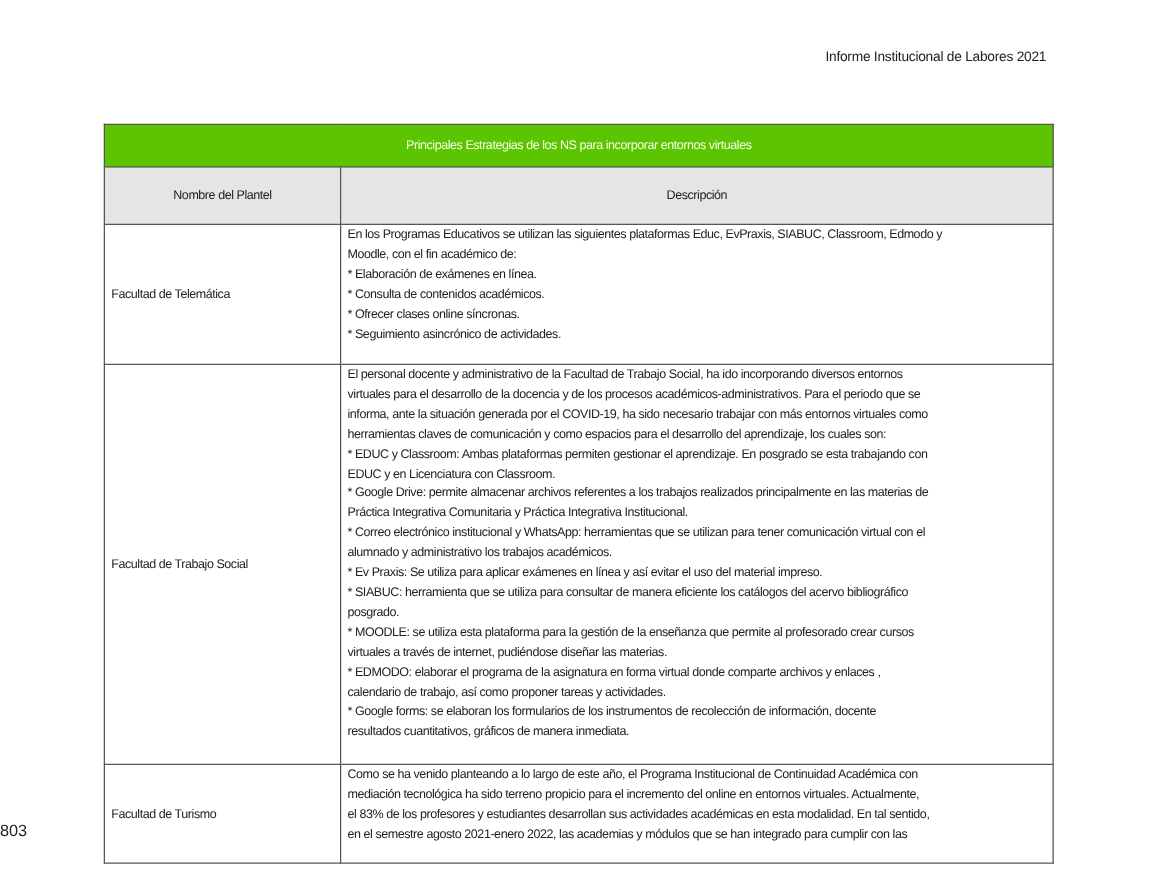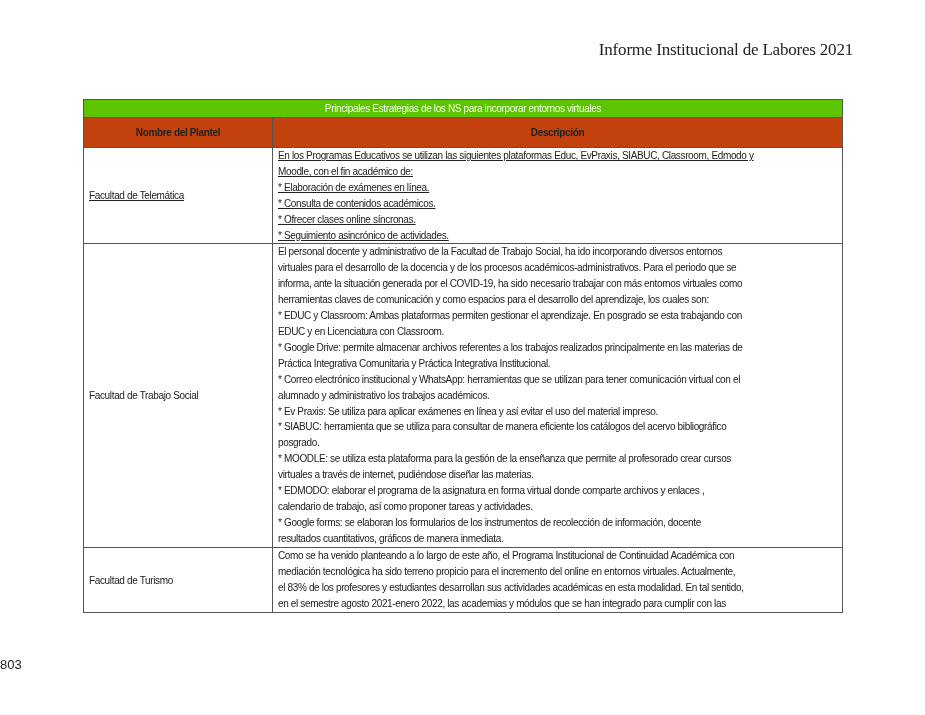--- a/index.html
+++ b/index.html
@@ -11,53 +11,52 @@
       width: 925px;
       height: 715px;
       position: relative;
       overflow: hidden;
       font-family: "Liberation Sans", sans-serif;
       color: #222222;
     }
     .running-header {
       position: absolute;
       top: 40px;
-      right: 72px;
-      font-size: 17px;
+      right: 88px;
+      font-size: 11px;
       letter-spacing: -0.2px;
       color: #222;
-      font-family: Liberation Serif, serif;
     }
     .doc-table {
       position: absolute;
       left: 83px;
       top: 99px;
       width: 759px;
       border-collapse: collapse;
       table-layout: fixed;
       font-size: 10px;
       letter-spacing: -0.35px;
     }
     .doc-table td, .doc-table th {
       border: 1.3px solid #555555;
-      padding: 0;
+      padding: 8px;
       vertical-align: middle;
     }
     .title-row th {
       background: #5cc400;
       color: #f2ffe6;
       font-weight: normal;
       height: 17px;
       font-size: 10px;
       text-align: center;
       line-height: 17px;
     }
     .col-head-row th {
-      background: #c2410c;
-      font-weight: bold;
+      background: #e5e5e5;
+      font-weight: normal;
       height: 29px;
       text-align: center;
       color: #222;
     }
     .col-name { width: 189px; }
     .col-desc { width: 570px; }
     .name-cell {
       padding-left: 5px !important;
       color: #222;
     }
@@ -66,21 +65,21 @@
       line-height: 15.9px;
       color: #222;
       vertical-align: top !important;
     }
     .desc-cell .line {
       display: block;
       white-space: nowrap;
       overflow: hidden;
       text-align: justify;
     }
-    .row-telematica td { height: 95px; text-decoration: underline; }
+    .row-telematica td { height: 95px; }
     .row-trabajo td { height: 303px; margin-left: 44px; }
     .row-turismo td { height: 62px; }
     .page-number {
       position: absolute;
       top: 657px;
       left: 0;
       width: 925px;
       text-align: left;
       font-size: 13px;
       color: #222;

